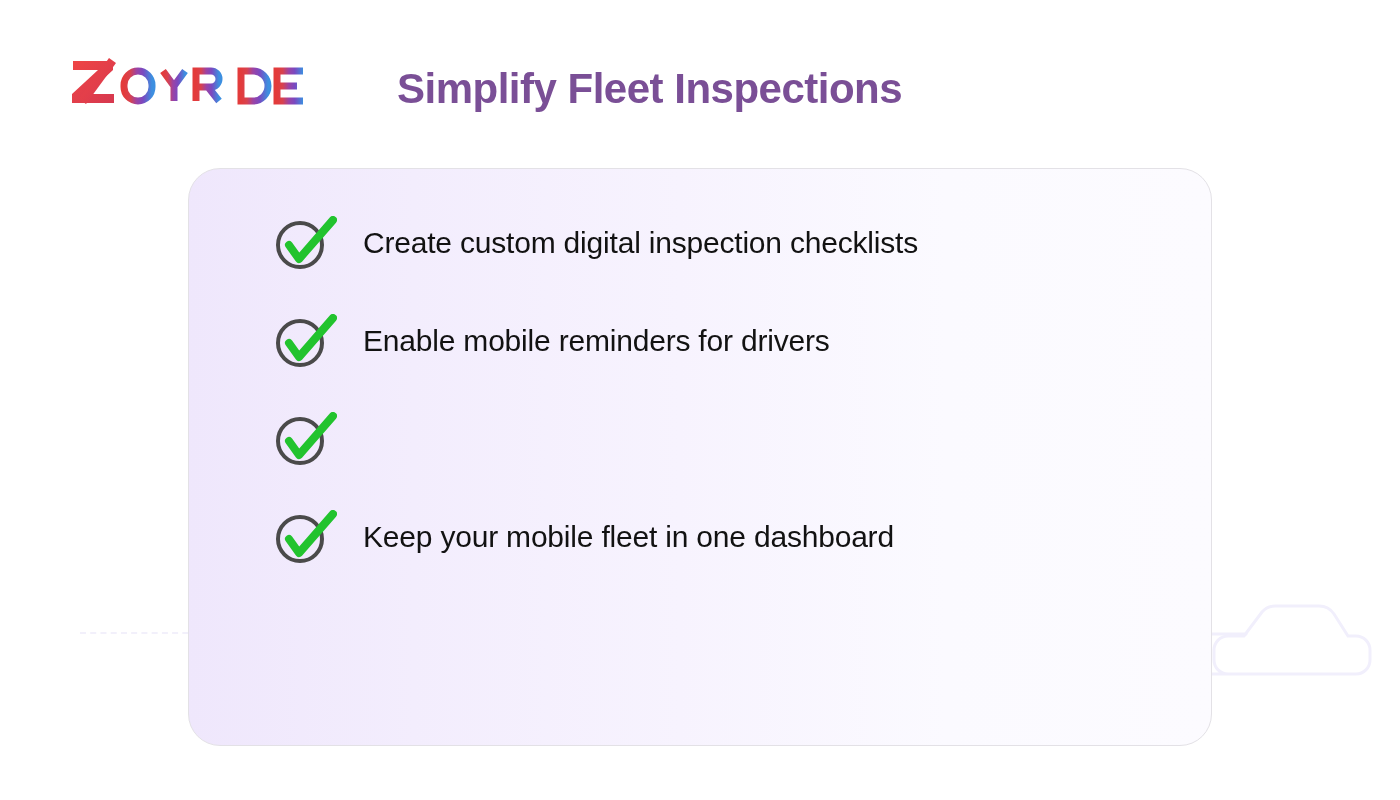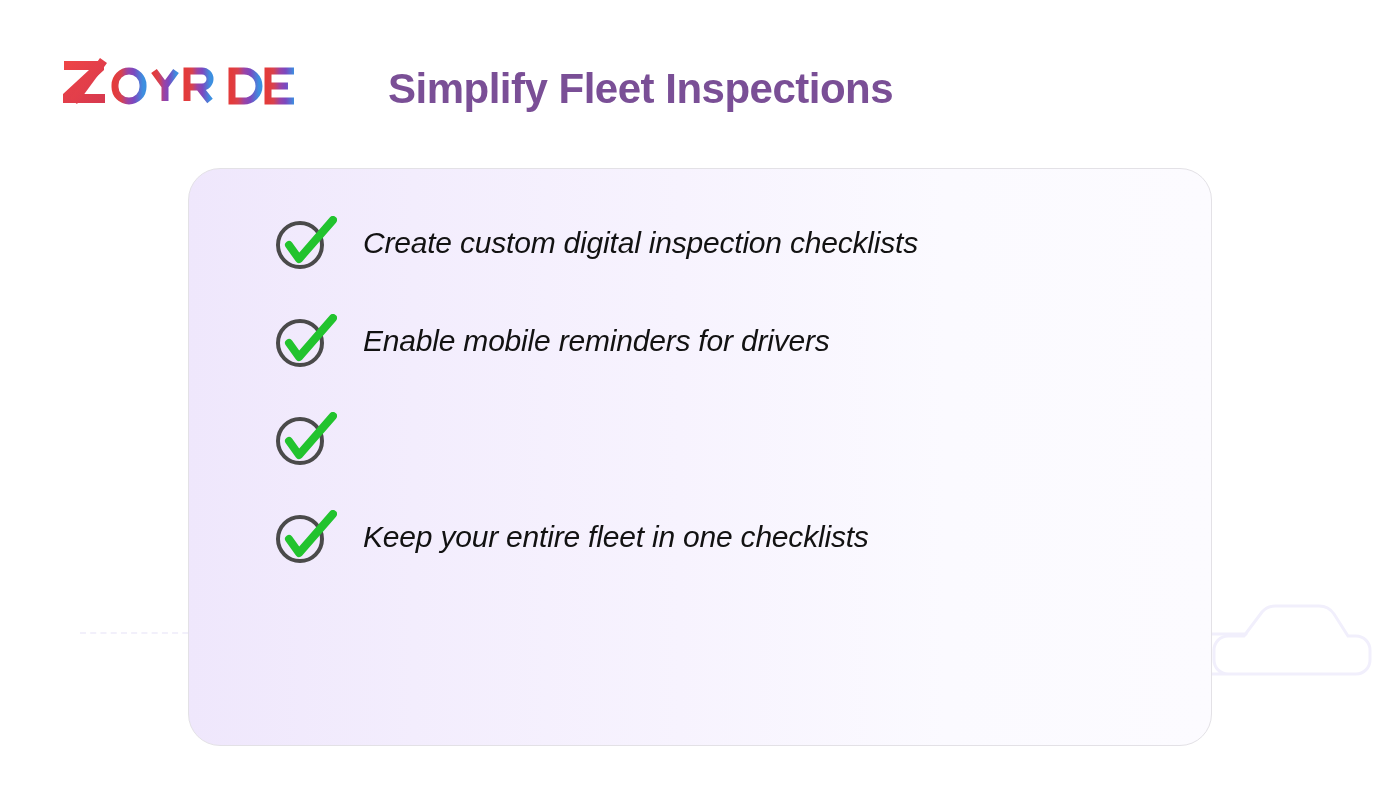--- a/index.html
+++ b/index.html
@@ -34,21 +34,21 @@
     left: 80px;
     bottom: 164px;
     width: 180px;
     height: 2px;
     border-top: 2px dashed #f2f0fb;
   }
 
   
   #header {
     position: absolute;
-    left: 0;
+    left: 9px;
     top: 0;
     width: 1238px;
     height: 150px;
     padding-left: 33px;
   }
 
   #logo {
     position: absolute;
     left: 60px;
     top: 55px;
@@ -80,21 +80,20 @@
     border-radius: 32px;
     border: 1px solid #e3e1e6;
     background: linear-gradient(to right,
                 #efe7fc 0%,
                 #f3edfd 22%,
                 #f7f3fe 48%,
                 #fbfaff 74%,
                 #fcfbff 100%);
     box-sizing: border-box;
     overflow: hidden;
-    font-style: italic;
   }
 
   #feature-list {
     position: absolute;
     left: 86px;
     top: 48px;
     width: 900px;
     display: flex;
     flex-direction: column;
     gap: 46px;
@@ -201,17 +200,17 @@
         <path d="M14 29 L24 43 L58 4" stroke="#22c32e" stroke-width="8" stroke-linecap="round" stroke-linejoin="round"></path>
       </svg>
     </div>
 
 
     <div class="feature-item">
       <svg class="check-icon" viewBox="0 0 62 54" fill="none" xmlns="http://www.w3.org/2000/svg">
         <circle cx="25" cy="29" r="22" stroke="#4a4a4a" stroke-width="4"></circle>
         <path d="M14 29 L24 43 L58 4" stroke="#22c32e" stroke-width="8" stroke-linecap="round" stroke-linejoin="round"></path>
       </svg>
-      <span class="feature-text">Keep your entire fleet in one checklists</span>
+      <span class="feature-text">Keep your mobile fleet in one dashboard</span>
     </div>
 
   </div>
 </div>
 
 </body></html>

